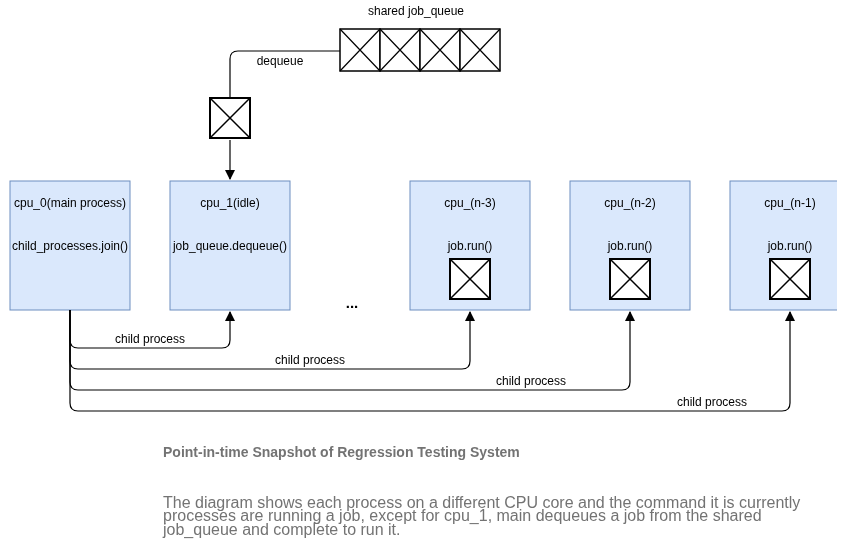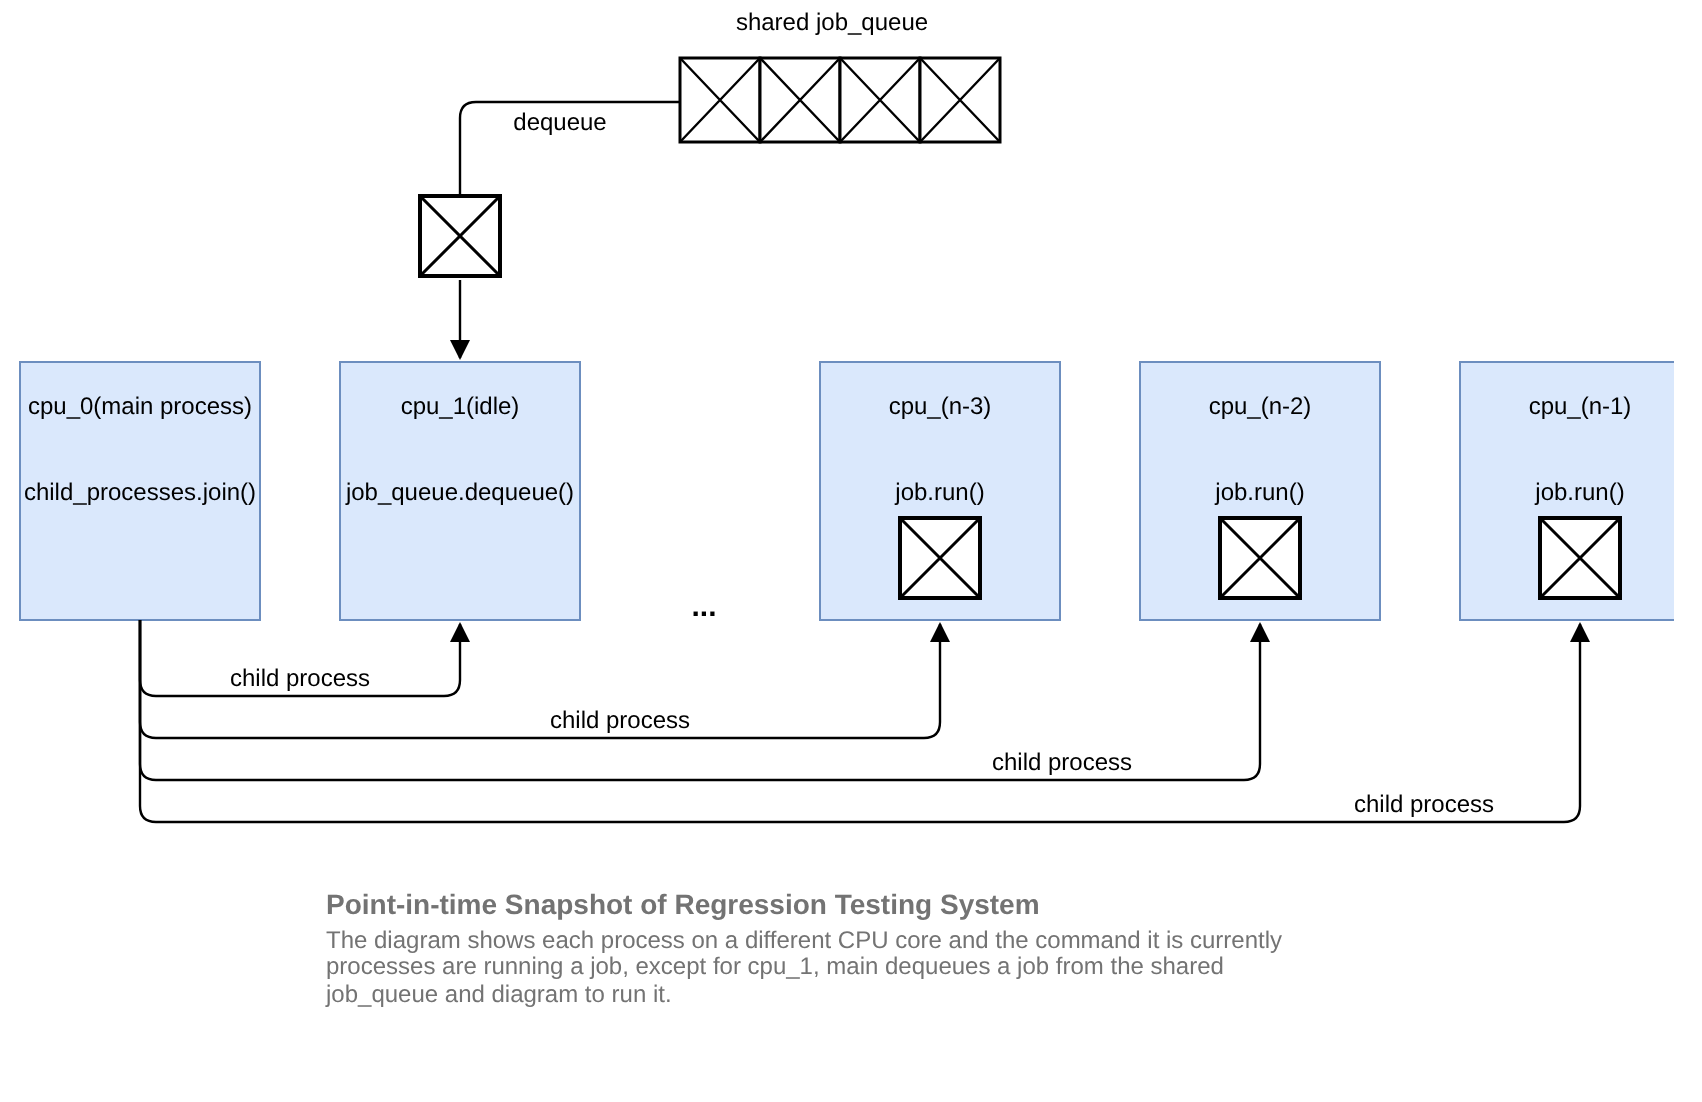--- a/index.html
+++ b/index.html
@@ -31,22 +31,22 @@
     top: 444px;
     width: 500px;
     color: #737373;
   }
   .caption-title {
     font-size: 14px;
     font-weight: bold;
     line-height: 16px;
   }
   .caption-body {
-    margin-top: 4px;
-    font-size: 12px;
+    margin-top: 36px;
+    font-size: 16px;
     line-height: 13.4px;
   }
   .caption-body div { white-space: nowrap; }
 </style>
 </head>
 <body>
 
 <div class="canvas">
   <svg width="851" height="551" viewBox="0 0 851 551">
     <defs>
@@ -139,16 +139,16 @@
     <text class="mid" x="310" y="364">child process</text>
     <text class="mid" x="531" y="385">child process</text>
     <text class="mid" x="712" y="406">child process</text>
   </svg>
 
   <div class="caption">
     <div class="caption-title">Point-in-time Snapshot of Regression Testing System</div>
     <div class="caption-body">
       <div>The diagram shows each process on a different CPU core and the command it is currently</div>
       <div>processes are running a job, except for cpu_1, main dequeues a job from the shared</div>
-      <div>job_queue and diagram to run it.</div>
+      <div>job_queue and complete to run it.</div>
     </div>
   </div>
 </div>
 
 </body></html>

